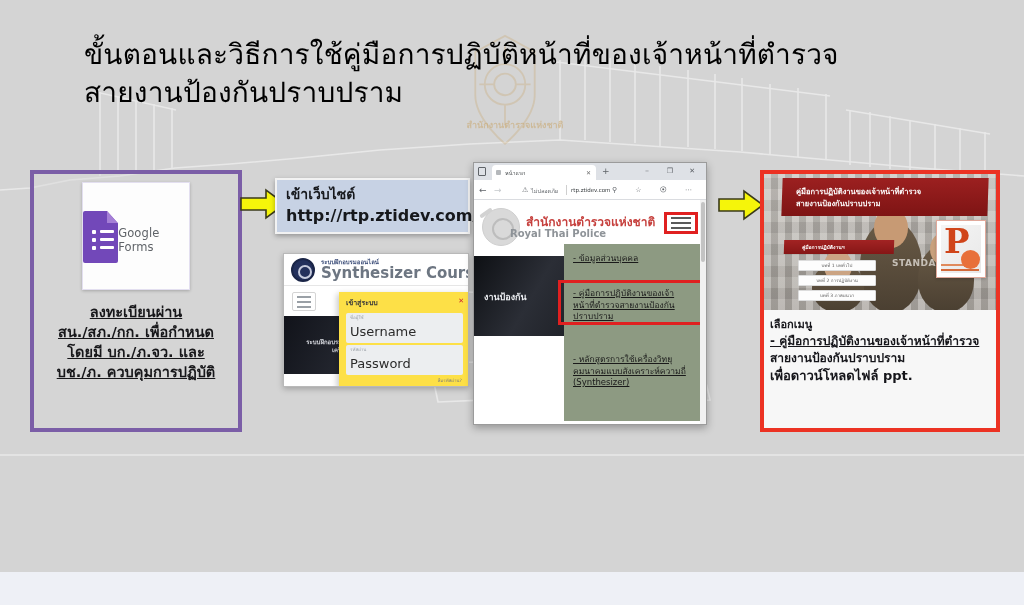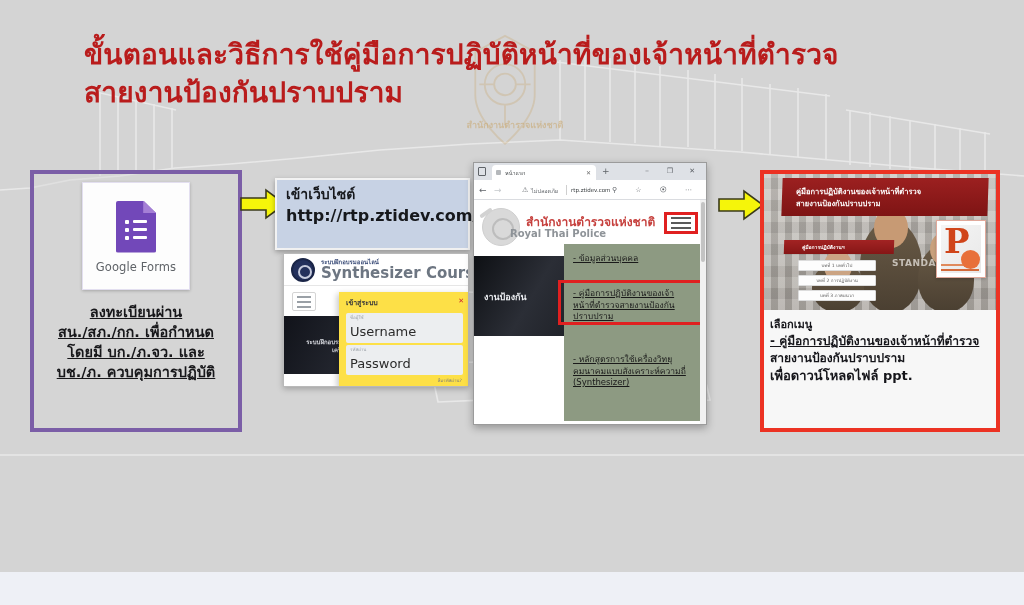--- a/index.html
+++ b/index.html
@@ -27,35 +27,35 @@
   }
   .crest-txt {
     position:absolute; left:420px; top:120px; width:190px;
     text-align:center; color:#c8a56a; opacity:.55;
     font-size:9px; line-height:11px; font-weight:bold;
   }
 
   
   .title {
     position:absolute; left:84px; top:36px; width:820px;
-    font-size:28px; line-height:38px; font-weight:bold; color:#b91c1c;
+    font-size:28px; line-height:38px; font-weight:normal; color:#000000;
     letter-spacing:.2px;
   }
   .title .l2 { display:block; }
 
   
   .panel1 {
     position:absolute; left:30px; top:170px; width:212px; height:262px;
     border:4px solid #7b5ea7; background:rgba(214,214,214,.45);
   }
   .gf-card {
     position:absolute; left:48px; top:8px; width:108px; height:108px;
     background:#fdfdfd; border:1px solid #e3dff0;
     box-shadow:0 1px 3px rgba(0,0,0,.22);
-    display:flex; flex-direction:column; align-items:center; justify-content:center;
+    display:flex; flex-direction:row; align-items:center; justify-content:center;
   }
   .gf-doc { width:40px; height:52px; position:relative; margin-top:2px; }
   .gf-doc .body {
     position:absolute; inset:0; background:#7248b9; border-radius:2px;
     clip-path: polygon(0 0, 68% 0, 100% 24%, 100% 100%, 0 100%);
   }
   .gf-doc .fold {
     position:absolute; right:0; top:0; width:32%; height:24%;
     background:#a57fd6;
     clip-path: polygon(0 0, 100% 100%, 0 100%);
@@ -78,21 +78,21 @@
 
   
   .arrow {
     position:absolute; width:46px; height:32px;
   }
   .arrow1 { left:240px; top:188px; }
   .arrow2 { left:718px; top:189px; }
 
   
   .urlbox {
-    position:absolute; left:275px; top:178px; width:195px; height:72px;
+    position:absolute; left:275px; top:178px; width:195px; height:56px;
     background:#c7d2e4; border:2px solid #f2f2f2;
     box-shadow:0 2px 5px rgba(0,0,0,.30);
     padding:5px 9px;
   }
   .urlbox .u1 { font-size:14px; font-weight:bold; color:#16181c; line-height:19px; }
   .urlbox .u2 { font-size:16px; font-weight:bold; color:#16181c; line-height:24px; }
 
   
   .loginshot {
     position:absolute; left:283px; top:253px; width:186px; height:134px;

